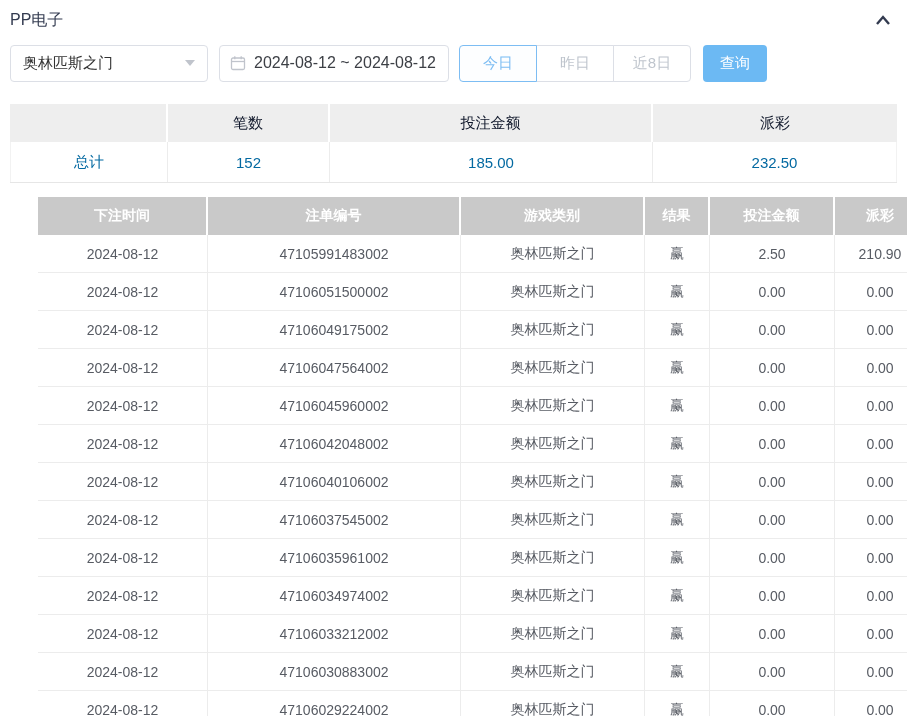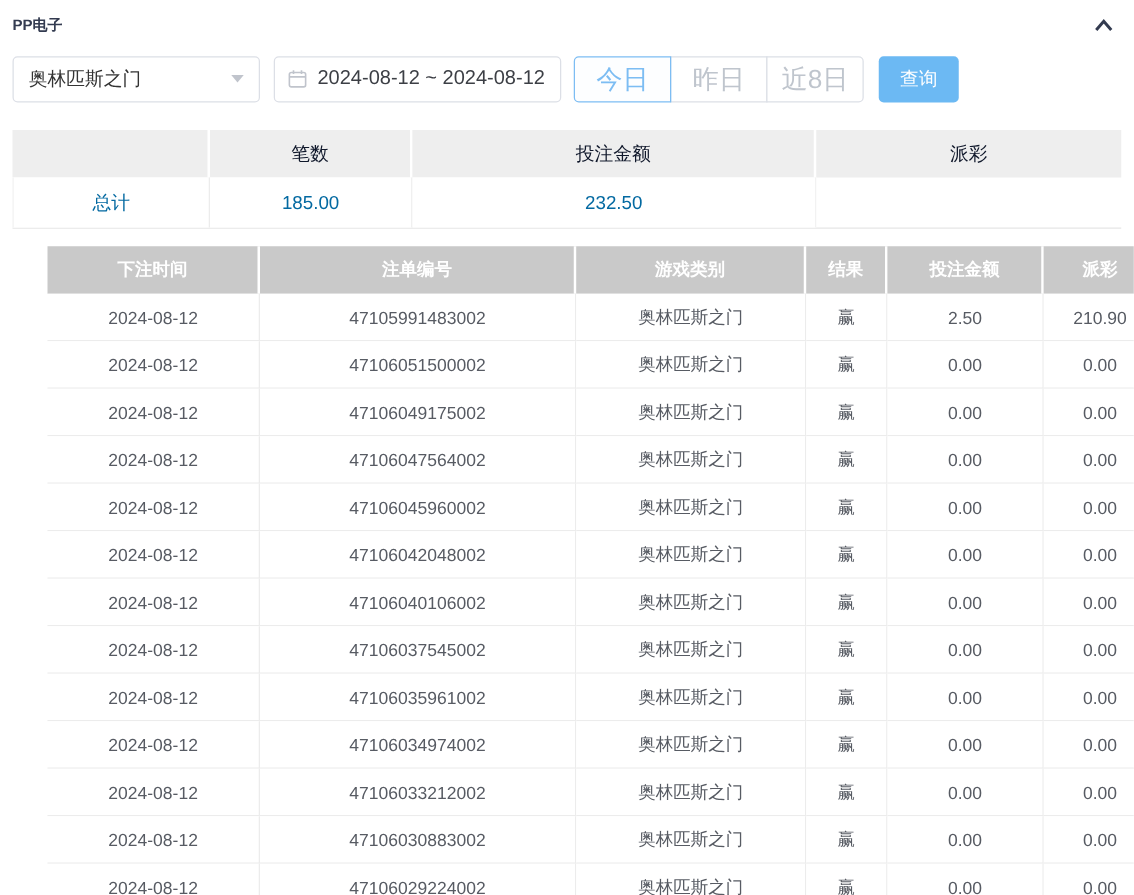--- a/index.html
+++ b/index.html
@@ -3,38 +3,38 @@
 <meta charset="utf-8">
 <style>
   * { margin:0; padding:0; box-sizing:border-box; }
   html,body { width:907px; height:716px; overflow:hidden; background:#ffffff;
               font-family:"Liberation Sans","DejaVu Sans",sans-serif; }
   .page { width:907px; height:716px; overflow:hidden; position:relative; }
 
   
   .panel-header { display:flex; justify-content:space-between; align-items:center;
                   padding:8px 14px 0 10px; height:32px; }
-  .panel-title { font-size:12px; font-weight:bold; color:#333b50; }
+  .panel-title { font-size:16px; font-weight:normal; color:#333b50; }
   .collapse-btn { cursor:pointer; display:flex; align-items:center; }
 
   
   .toolbar { margin:12px 10px 0 10px; height:38px; display:flex; align-items:center; }
   .select-box { width:198px; height:37px; border:1px solid #dcdfe6; border-radius:4px;
                 display:flex; align-items:center; justify-content:space-between;
                 padding:0 12px; cursor:pointer; background:#fff; }
   .select-box .sel-text { font-size:15px; color:#333; }
   .caret-down { width:0; height:0; border-left:5px solid transparent;
                 border-right:5px solid transparent; border-top:6px solid #c0c4cc; }
   .date-box { width:230px; height:37px; border:1px solid #dcdfe6; border-radius:4px;
               margin-left:11px; display:flex; align-items:center; padding:0 10px;
               cursor:pointer; background:#fff; }
   .date-box .date-text { font-size:16px; color:#3c3f45; margin-left:8px; white-space:nowrap; }
   .btn-group { display:flex; margin-left:10px; }
   .qbtn { width:78px; height:37px; background:#fff; border:1px solid #dcdfe6;
-          font-size:21px; color:#bfc5cd; cursor:pointer; margin-left:-1px;
+          font-size:15px; color:#bfc5cd; cursor:pointer; margin-left:-1px;
           font-family:inherit; }
   .qbtn:first-child { margin-left:0; border-radius:4px 0 0 4px; }
   .qbtn:last-child { border-radius:0 4px 4px 0; }
   .qbtn.active { border-color:#7dbdf3; color:#7dbdf3; position:relative; z-index:1;
                  background:#fdfeff; }
   .query-btn { width:64px; height:37px; margin-left:12px; border:none; border-radius:4px;
                background:#6cb9f3; color:#ffffff; font-size:15px; cursor:pointer;
                font-family:inherit; }
 
   
@@ -107,20 +107,21 @@
 
   <div class="summary">
     <div class="sum-grid sum-head">
       <div class="cell"></div>
       <div class="cell">笔数</div>
       <div class="cell">投注金额</div>
       <div class="cell">派彩</div>
     </div>
     <div class="sum-grid sum-body">
       <div class="cell">总计</div>
+      <div class="cell">152</div>
       <div class="cell">185.00</div>
       <div class="cell">232.50</div>
     </div>
   </div>
 
   <div class="bet-table">
     <div class="bt-grid bt-head">
       <div class="cell">下注时间</div>
       <div class="cell">注单编号</div>
       <div class="cell">游戏类别</div>

